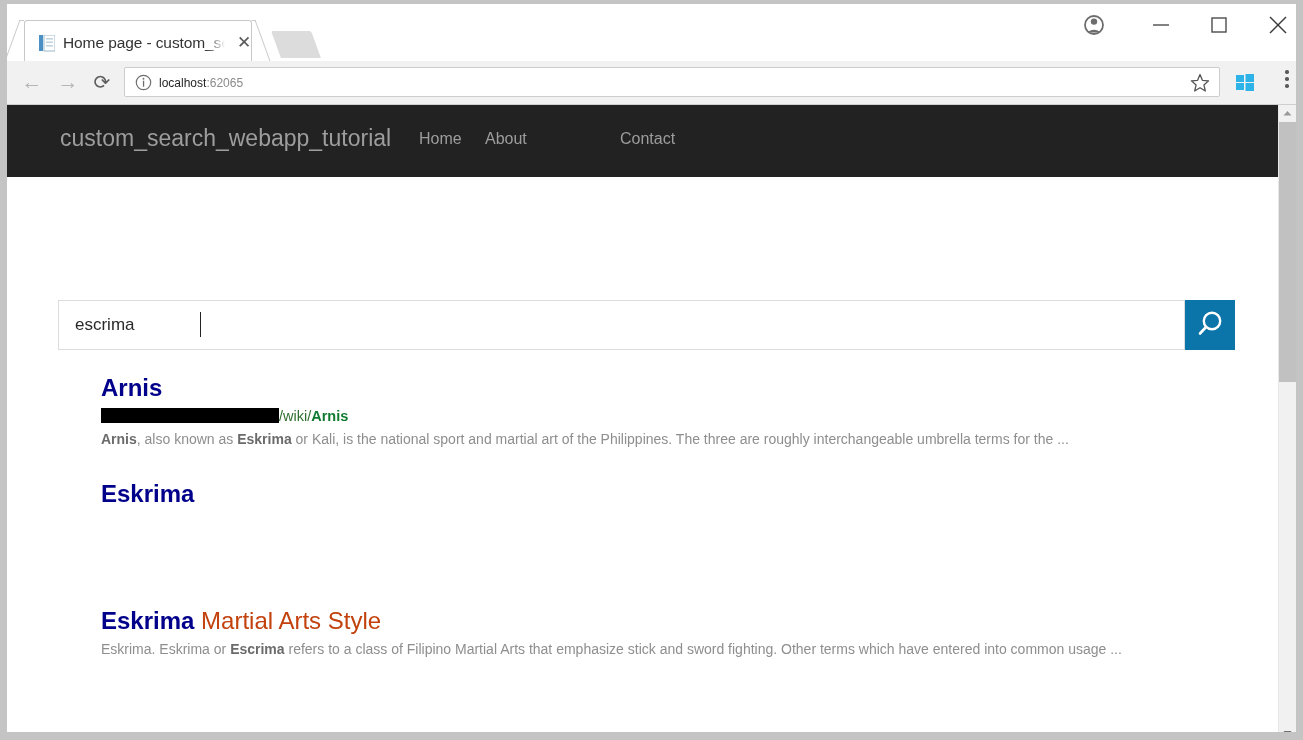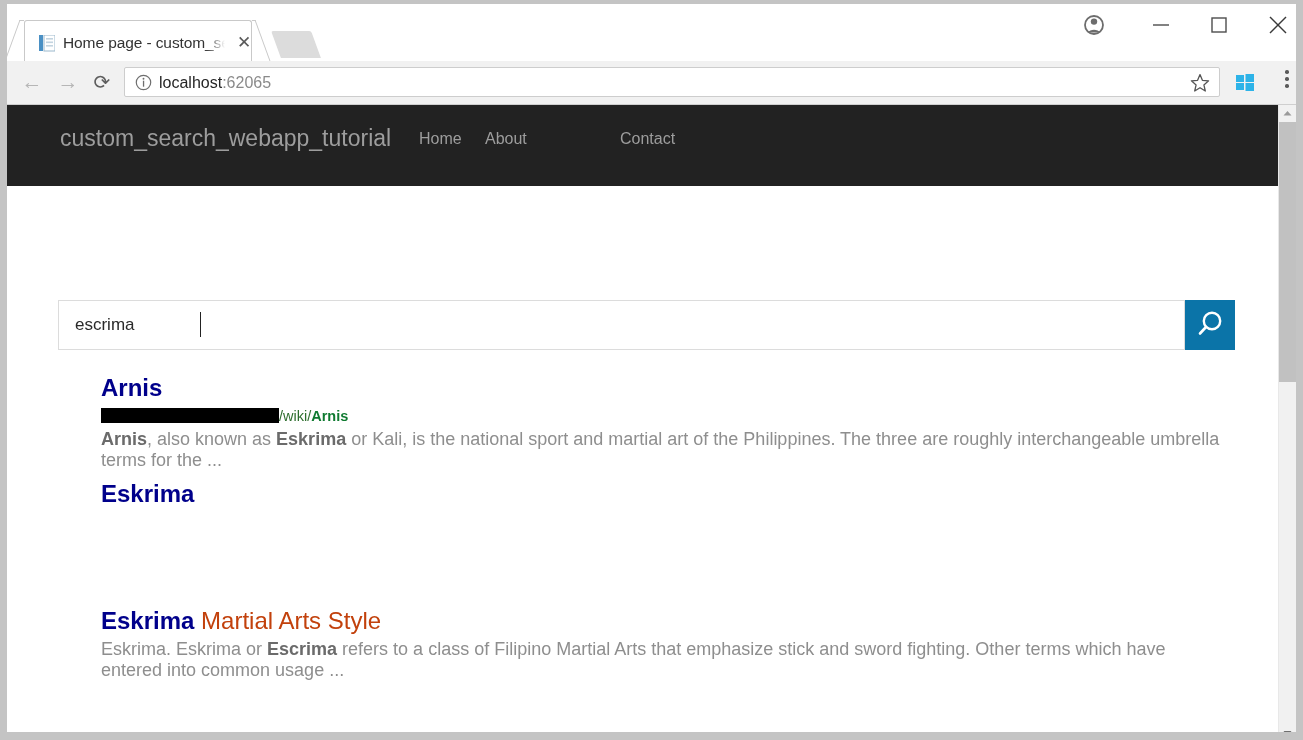--- a/index.html
+++ b/index.html
@@ -138,21 +138,21 @@
     box-sizing: border-box;
   }
   #omni-info {
     position: absolute;
     left: 10px; top: 6px;
     width: 17px; height: 17px;
   }
   #omni-text {
     position: absolute;
     left: 34px; top: 4px;
-    font-size: 16px;
+    font-size: 12px;
     color: #252525;
     line-height: 22px;
   }
   #omni-text .port { color: #8a8a8a; }
   #omni-star {
     position: absolute;
     right: 8px; top: 4px;
     width: 22px; height: 22px;
     cursor: pointer;
   }
@@ -186,21 +186,21 @@
   #page {
     position: absolute;
     left: 0; top: 0;
     width: 1285px; height: 637px;
     background: #ffffff;
   }
 
   
   #sitenav {
     position: relative;
-    height: 81px;
+    height: 72px;
     background: #222222;
   }
   #brand {
     position: absolute;
     left: 53px; top: 20px;
     font-size: 23px;
     color: #9d9d9d;
     white-space: nowrap;
   }
   .navlink {
@@ -274,21 +274,21 @@
   }
   .r-redact {
     display: inline-block;
     height: 15px;
     background: #000000;
     vertical-align: -2px;
   }
   .r-url .u-path { color: #2e6e2e; font-weight: normal; }
   .r-url .u-term { color: #0f7a30; font-weight: bold; }
   .r-snippet {
-    font-size: 18px;
+    font-size: 14px;
     line-height: 21px;
     color: #8e8e8e;
     margin-top: 3px;
     max-width: 1130px;
   }
   .r-snippet b { color: #6b6b6b; font-weight: bold; }
 
   
   #sb {
     position: absolute;

